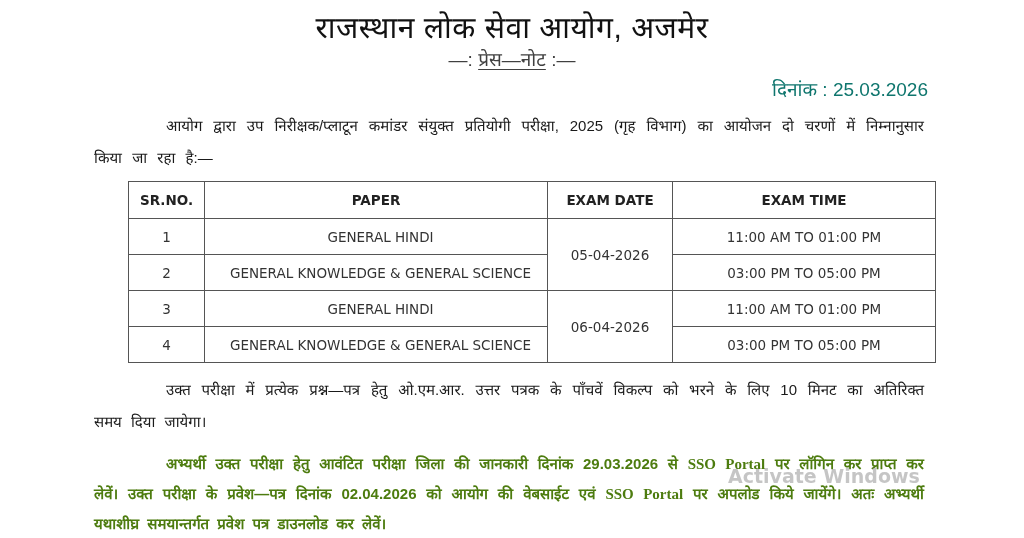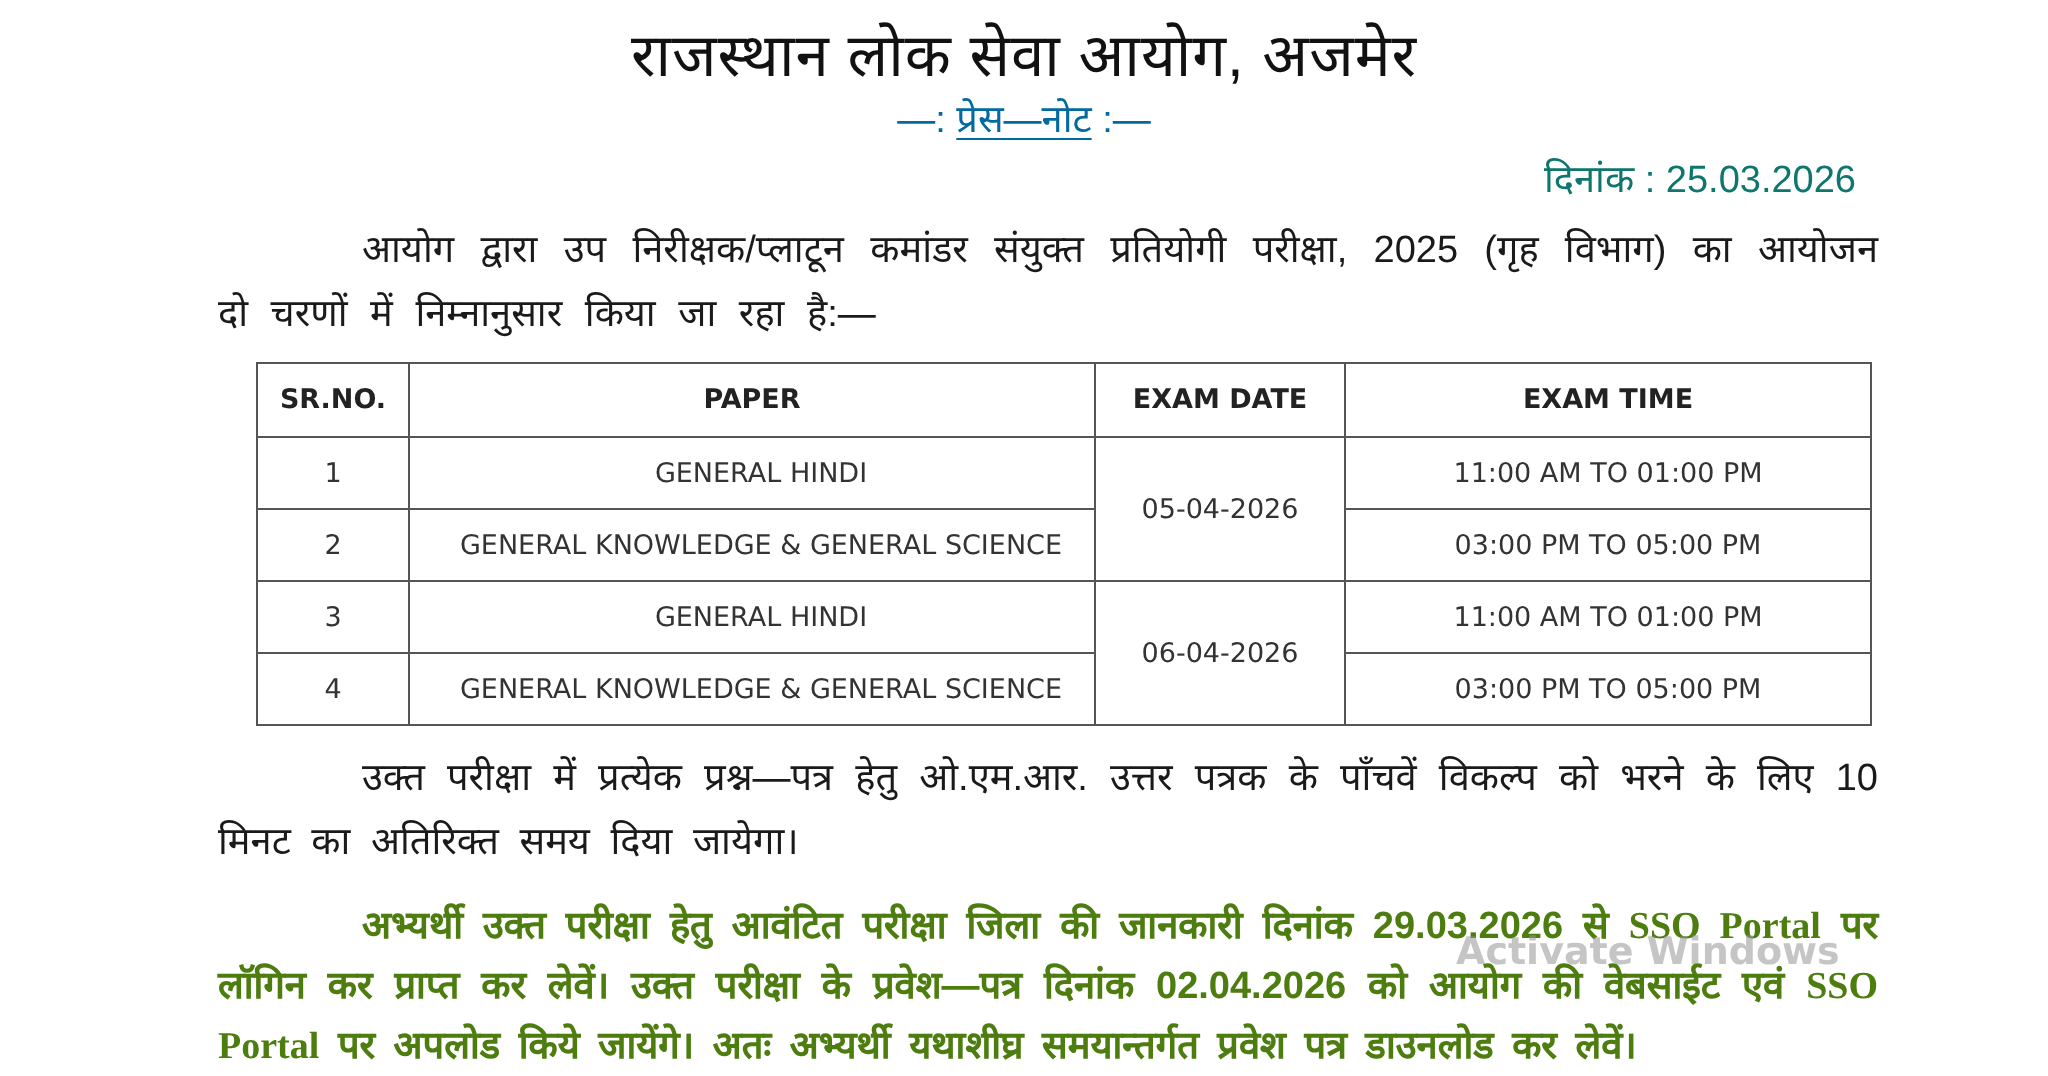--- a/index.html
+++ b/index.html
@@ -26,39 +26,39 @@
       color: #111;
       letter-spacing: 0.5px;
     }
     .subtitle {
       position: absolute;
       left: 0;
       width: 1024px;
       top: 46px;
       text-align: center;
       font-size: 19px;
-      color: #0369a1;
+      color: #404040;
     }
     .subtitle .u {
       text-decoration: underline;
       text-underline-offset: 3px;
     }
     .date-line {
       position: absolute;
       right: 96px;
       top: 76px;
       font-size: 19px;
       font-weight: 400;
       color: #0f766e;
     }
     .para {
       position: absolute;
-      left: 109px;
+      left: 94px;
       width: 830px;
-      font-size: 19px;
+      font-size: 15px;
       line-height: 32px;
       color: #1a1a1a;
       text-align: justify;
     }
     .para .indent {
       display: inline-block;
       width: 72px;
     }
     .p1 { top: 110px; word-spacing: 6px; }
     .p2 { top: 374px; word-spacing: 5px; }

